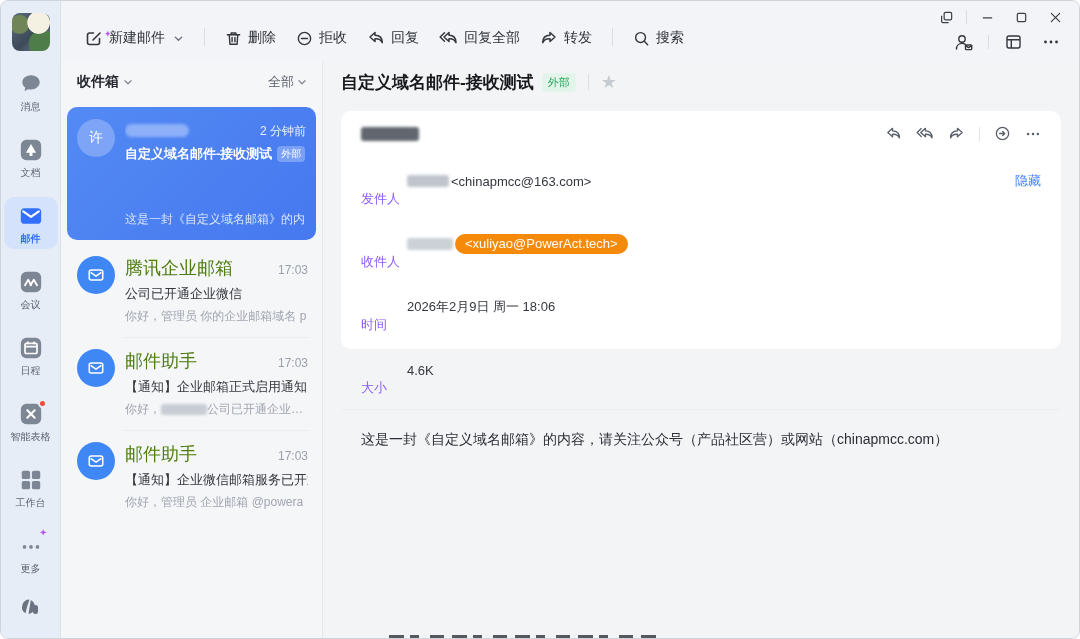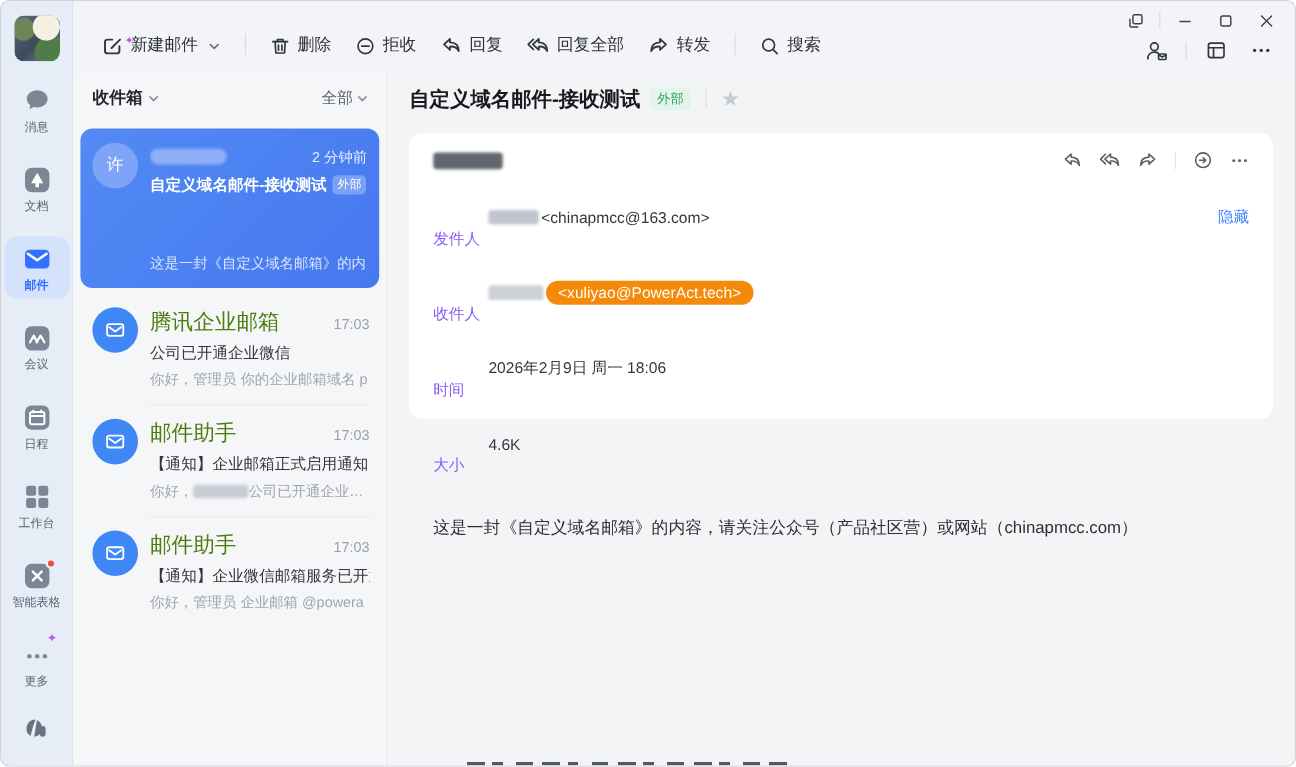--- a/index.html
+++ b/index.html
@@ -159,38 +159,38 @@
             <rect x="6.5" y="8" width="13" height="11" rx="1.5" fill="none" stroke="#fff" stroke-width="1.8"></rect>
             <path d="M9.5 6 v3 M16.5 6 v3 M6.5 11.5 h13" stroke="#fff" stroke-width="1.8"></path>
           </svg>
       </div>
       <div class="nav-label">日程</div>
     </div>
 
     <div class="nav-item">
       <div class="nav-ico">
         <svg width="24" height="24" viewBox="0 0 26 26">
+            <rect x="2" y="2" width="22" height="22" rx="6" fill="#7d8694"></rect>
+            <path d="M9 9 L17 17 M17 9 L9 17" stroke="#fff" stroke-width="2.2" stroke-linecap="round"></path>
+          </svg>
+        <span class="nav-dot"></span>
+      </div>
+      <div class="nav-label">智能表格</div>
+    </div>
+
+    <div class="nav-item">
+      <div class="nav-ico">
+        <svg width="24" height="24" viewBox="0 0 26 26">
             <rect x="3" y="3" width="9" height="9" rx="2" fill="#7d8694"></rect>
             <rect x="14" y="3" width="9" height="9" rx="2" fill="#7d8694"></rect>
             <rect x="3" y="14" width="9" height="9" rx="2" fill="#7d8694"></rect>
             <rect x="14" y="14" width="9" height="9" rx="2" fill="#7d8694"></rect>
           </svg>
       </div>
       <div class="nav-label">工作台</div>
-    </div>
-
-    <div class="nav-item">
-      <div class="nav-ico">
-        <svg width="24" height="24" viewBox="0 0 26 26">
-            <rect x="2" y="2" width="22" height="22" rx="6" fill="#7d8694"></rect>
-            <path d="M9 9 L17 17 M17 9 L9 17" stroke="#fff" stroke-width="2.2" stroke-linecap="round"></path>
-          </svg>
-        <span class="nav-dot"></span>
-      </div>
-      <div class="nav-label">智能表格</div>
     </div>
 
 
     <div class="nav-item">
       <div class="nav-ico">
         <svg width="24" height="24" viewBox="0 0 26 26">
             <circle cx="6" cy="14" r="2" fill="#7d8694"></circle>
             <circle cx="13" cy="14" r="2" fill="#7d8694"></circle>
             <circle cx="20" cy="14" r="2" fill="#7d8694"></circle>
           </svg>

